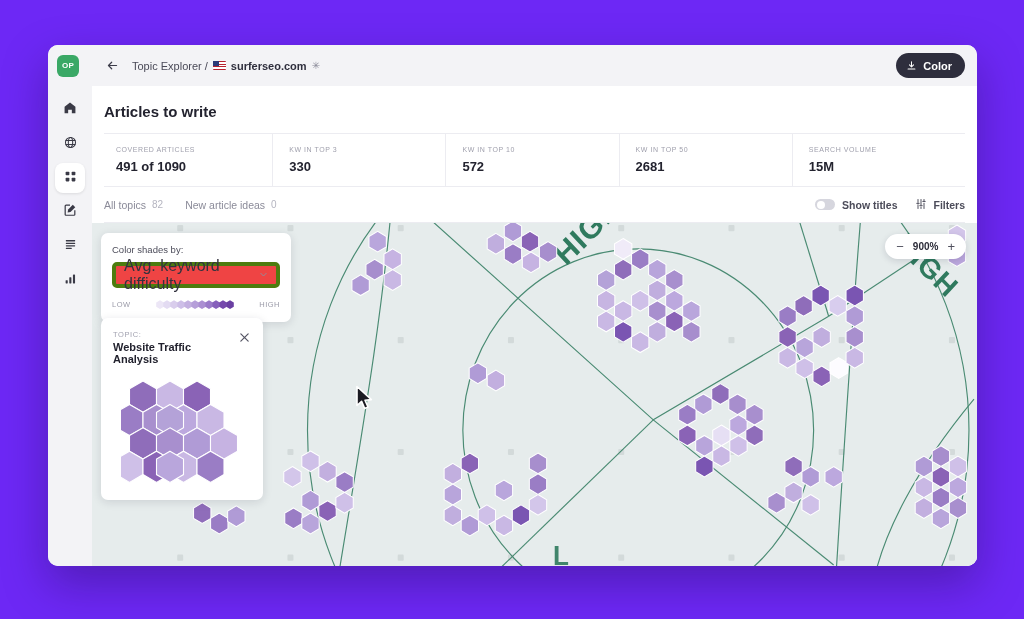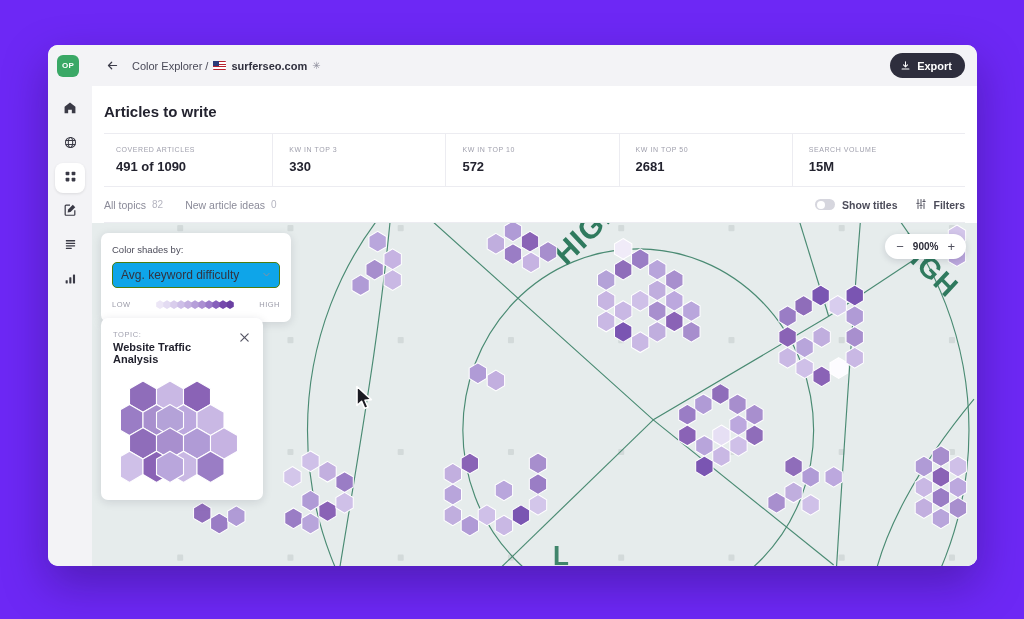--- a/index.html
+++ b/index.html
@@ -200,26 +200,26 @@
     z-index: 4;
   }
   #shades-panel {
     left: 9px; top: 10px;
     width: 190px;
     padding: 11px 11px 12px 11px;
   }
   .panel-label { font-size: 9.5px; color: #4c4c5a; margin-bottom: 7px; }
   .select {
     width: 100%; height: 26px;
-    border: 1px solid #4d7c0f;
+    border: 4px solid #4d7c0f;
     border-radius: 5px;
     display: flex; align-items: center;
     padding: 0 8px;
-    font-size: 12px; color: #33333f;
-    background: #0ea5e9; cursor: pointer;
+    font-size: 16px; color: #33333f;
+    background: #ef4444; cursor: pointer;
   }
   .select .chev { margin-left: auto; color:#8e8e9c; font-size: 9px;}
   .legend-row {
     display: flex; align-items: center;
     margin-top: 11px; gap: 6px;
   }
   .legend-cap { font-size: 7.5px; letter-spacing:.5px; color: #9b9ba8; }
   .legend-grad { flex: 1; height: 11px; display:flex; align-items:center; justify-content:center; }
   .legend-grad svg { display:block; }
 
@@ -264,35 +264,35 @@
   <div class="topbar">
     <div class="avatar">OP</div>
 
     <div class="back-arrow">
       <svg width="13" height="13" viewBox="0 0 16 16" fill="none" stroke="currentColor" stroke-width="1.5" stroke-linecap="round" stroke-linejoin="round">
         <path d="M13 8H3.5M7 4 3 8l4 4"></path>
       </svg>
     </div>
 
     <div class="crumbs">
-      <span class="crumb-root">Color Explorer /</span>
+      <span class="crumb-root">Topic Explorer /</span>
       <span class="flag"></span>
       <span class="crumb-domain">surferseo.com</span>
       <span class="crumb-dot">✳</span>
     </div>
 
     <div class="topbar-spacer"></div>
 
     <button class="export-btn">
       <span class="dl-icon">
         <svg width="11" height="11" viewBox="0 0 16 16" fill="none" stroke="#fff" stroke-width="1.5" stroke-linecap="round" stroke-linejoin="round">
           <path d="M8 2.5v7M5 7l3 3 3-3M3 13h10"></path>
         </svg>
       </span>
-      <span>Export</span>
+      <span>Color</span>
     </button>
   </div>
 
   <div class="body-split">
 
     <nav class="rail">
       <div class="rail-item">
         <span>
           <svg width="14" height="14" viewBox="0 0 16 16" fill="currentColor">
               <path d="M8 1.6 1.8 6.7V14h4.1V9.9h4.2V14h4.1V6.7z"></path>

